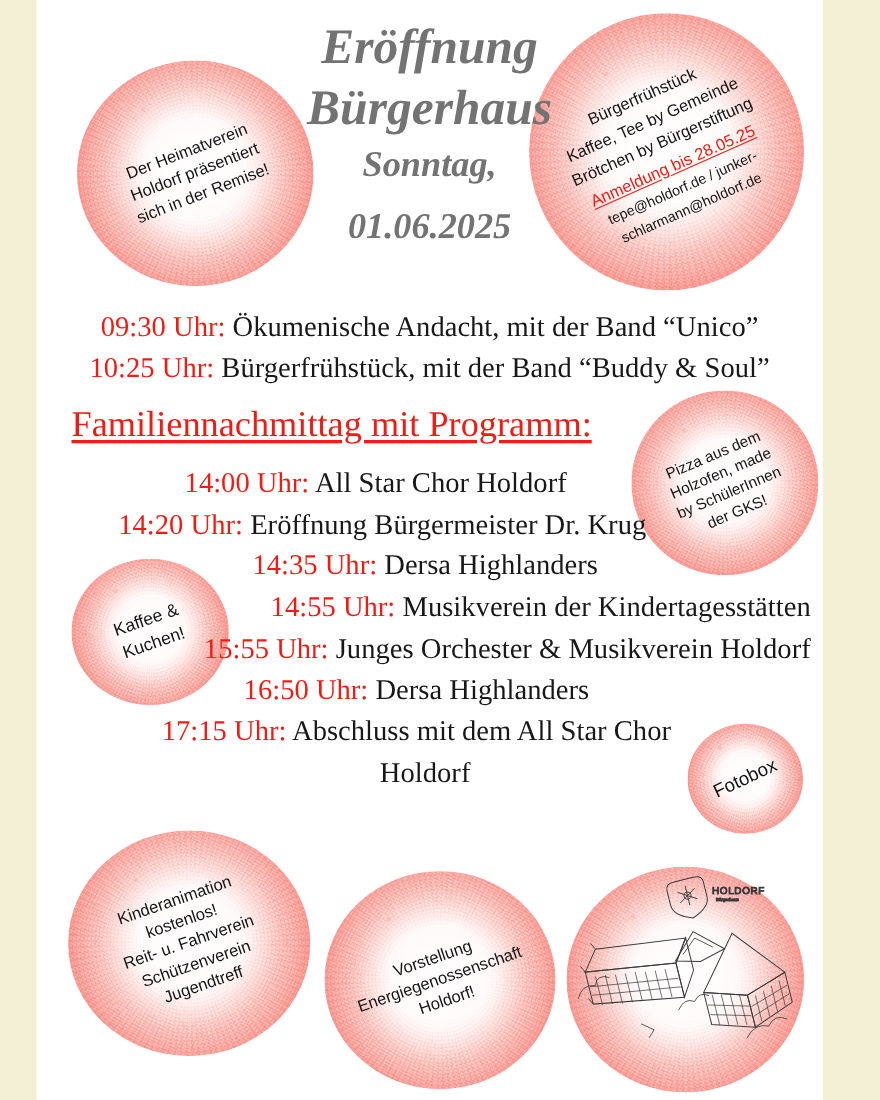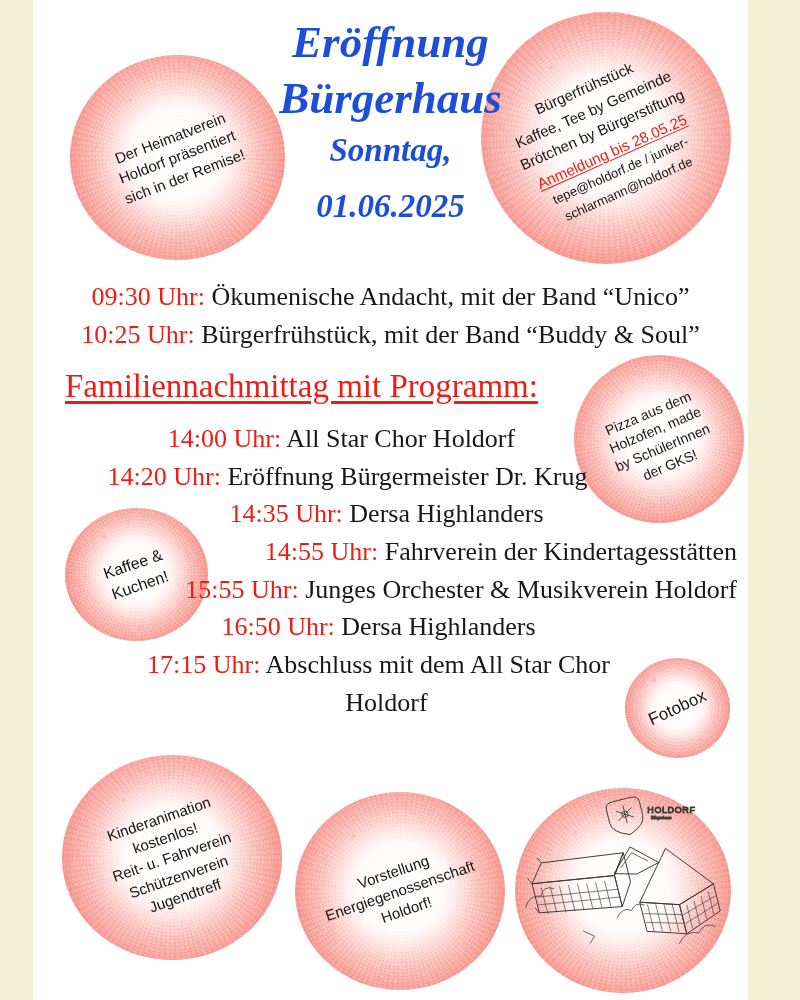--- a/index.html
+++ b/index.html
@@ -49,21 +49,21 @@
     text-align:center;
     line-height:1.34;
     z-index:3;
   }
   .blob-txt span{display:block;white-space:nowrap;}
 
   
   .title{
     position:absolute;left:0;width:100%;
     text-align:center;
-    color:#1d4ed8;
+    color:#737373;
     font-family:"Liberation Serif", serif;
     font-style:italic;font-weight:bold;
     z-index:6;
   }
   #title-l1{top:16px;font-size:45px;}
   #title-l2{top:72px;font-size:45px;}
   #title-l3{top:132px;font-size:33px;}
   #title-l4{top:188px;font-size:33px;}
 
   
@@ -225,21 +225,21 @@
     <div class="prog-line" style="text-align:center;padding-right:108px;">
       <span class="t">14:20 Uhr:</span>
       <span class="d">Eröffnung Bürgermeister Dr. Krug</span>
     </div>
     <div class="prog-line" style="text-align:center;padding-right:30px;">
       <span class="t">14:35 Uhr:</span>
       <span class="d">Dersa Highlanders</span>
     </div>
     <div class="prog-line pl-right">
       <span class="t">14:55 Uhr:</span>
-      <span class="d">Fahrverein der Kindertagesstätten</span>
+      <span class="d">Musikverein der Kindertagesstätten</span>
     </div>
     <div class="prog-line pl-right">
       <span class="t">15:55 Uhr:</span>
       <span class="d">Junges Orchester &amp; Musikverein Holdorf</span>
     </div>
     <div class="prog-line" style="text-align:center;padding-right:46px;">
       <span class="t">16:50 Uhr:</span>
       <span class="d">Dersa Highlanders</span>
     </div>
     <div class="prog-line" style="text-align:center;padding-right:46px;">

